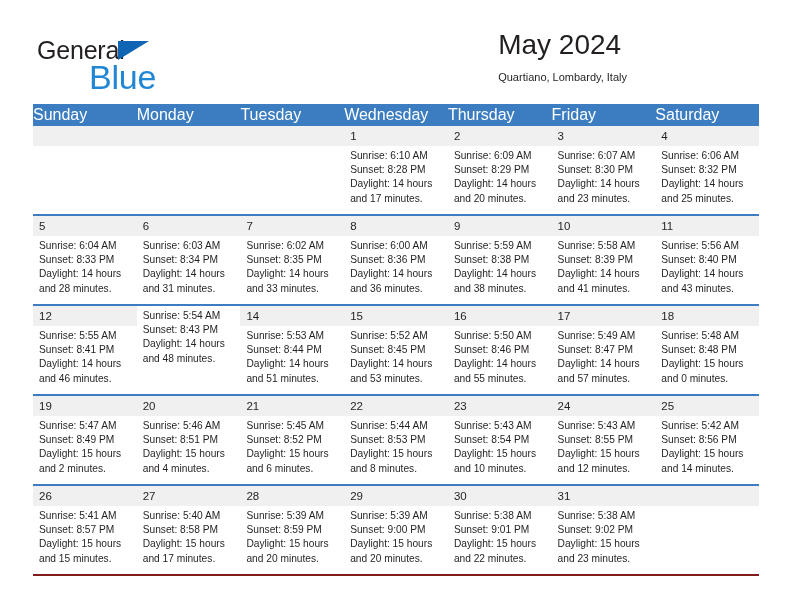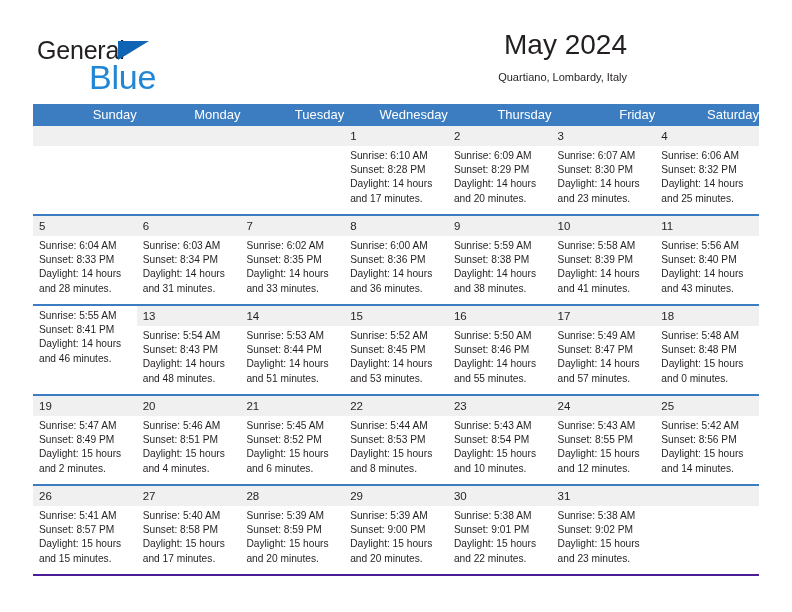--- a/index.html
+++ b/index.html
@@ -61,21 +61,21 @@
     font-size: 34px;
     letter-spacing: -0.2px;
     color: #2186d4;
     font-family: "Liberation Sans", sans-serif;
   }
 
   .title-block {
     position: absolute;
     right: 0;
     top: 0;
-    text-align: right;
+    text-align: left;
   }
   .cal-title {
     font-size: 28px;
     color: #231f20;
     line-height: 34px;
     white-space: nowrap;
   }
   .cal-subtitle {
     font-size: 11px;
     color: #231f20;
@@ -92,34 +92,33 @@
     width: 726px;
   }
   .weekday-row {
     display: flex;
     background: #3b7dc0;
     height: 22px;
   }
   .weekday {
     flex: 1 1 0;
     color: #ffffff;
-    font-size: 13px;
+    font-size: 16px;
     line-height: 22px;
     box-sizing: border-box;
-    text-align: right;
   }
 
   .week-row {
     display: flex;
     height: 90px;
     border-bottom: 2px solid #3b7dc0;
     box-sizing: border-box;
   }
   .week-row:last-child {
-    border-bottom: 2px solid #4c1d95;
+    border-bottom: 2px solid #7f1d1d;
   }
 
   .day-cell {
     flex: 1 1 0;
     position: relative;
     box-sizing: border-box;
     background: #ffffff;
     overflow: hidden;
   }
   .day-cell.empty .day-head {
@@ -286,29 +285,29 @@
             <div class="day-body">
               <div>Sunrise: 5:56 AM</div>
               <div>Sunset: 8:40 PM</div>
               <div>Daylight: 14 hours</div>
               <div>and 43 minutes.</div>
             </div>
           </div>
         </div>
         <div class="week-row">
           <div class="day-cell">
+            <div class="day-head">12</div>
             <div class="day-body">
               <div>Sunrise: 5:55 AM</div>
               <div>Sunset: 8:41 PM</div>
               <div>Daylight: 14 hours</div>
               <div>and 46 minutes.</div>
             </div>
           </div>
           <div class="day-cell">
-            <div class="day-head">13</div>
             <div class="day-body">
               <div>Sunrise: 5:54 AM</div>
               <div>Sunset: 8:43 PM</div>
               <div>Daylight: 14 hours</div>
               <div>and 48 minutes.</div>
             </div>
           </div>
           <div class="day-cell">
             <div class="day-head">14</div>
             <div class="day-body">

